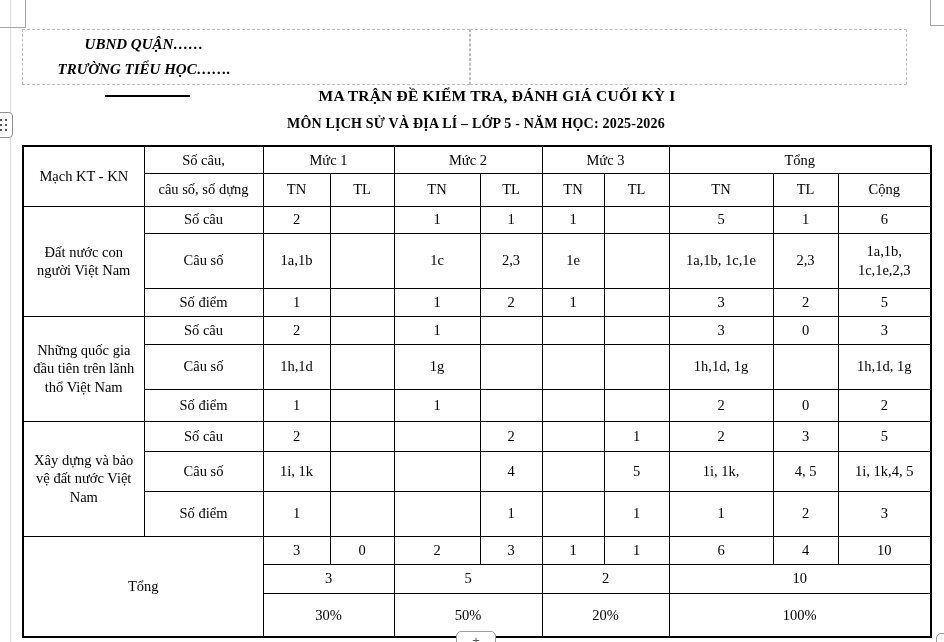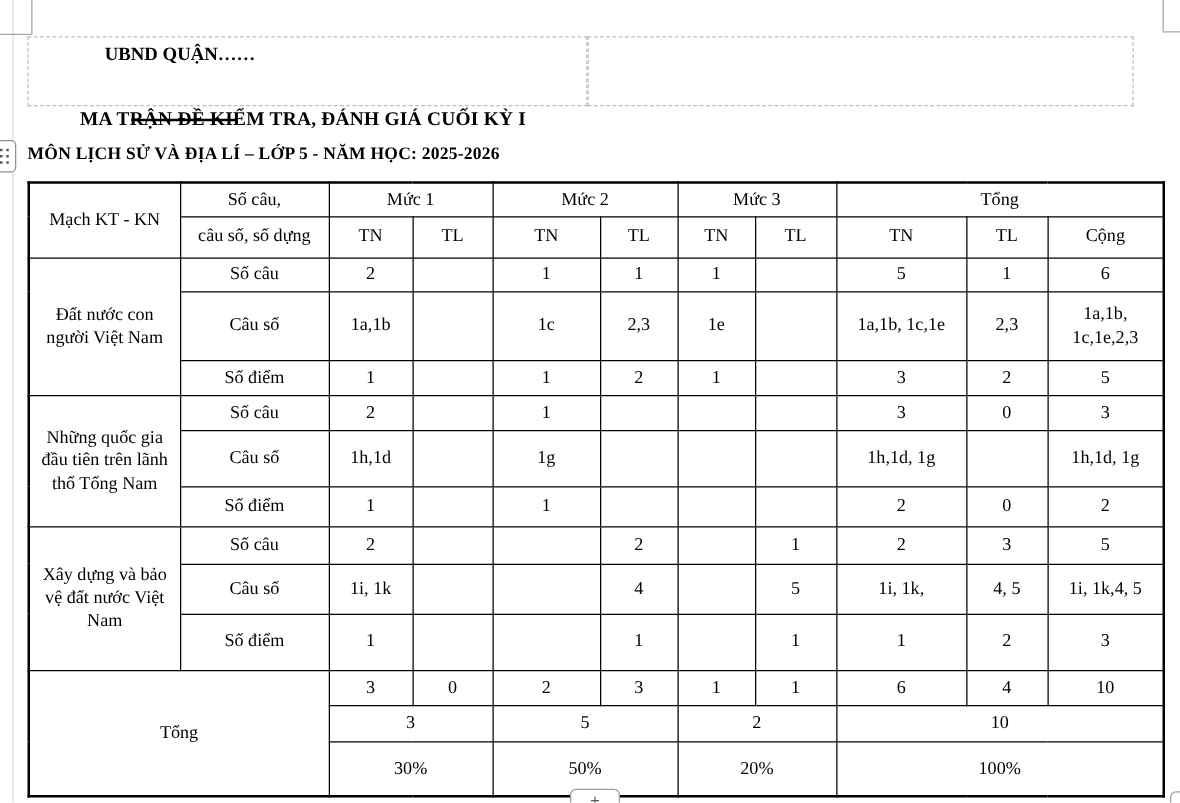--- a/index.html
+++ b/index.html
@@ -18,24 +18,24 @@
   .crop-tl-h { left: 0px; top: 27px; width: 26px; height: 1px; background: #a6a6a6; }
   .crop-tr-v { left: 930px; top: 0; width: 1px; height: 25px; background: #a6a6a6; }
   .crop-tr-h { left: 930px; top: 25px; width: 14px; height: 1px; background: #a6a6a6; }
 
   
   .dash-box { position: absolute; border: 1px dashed #bdbdbd; background: transparent; }
   .box-left  { left: 22px; top: 29px; width: 448px; height: 56px; }
   .box-right { left: 470px; top: 29px; width: 437px; height: 56px; }
 
   .letterhead { position: absolute; left: 24px; top: 32px; width: 240px; text-align: center;
-                font-weight: bold; font-size: 15px; line-height: 25px; }
+                font-weight: bold; font-size: 15px; line-height: 25px; font-style: italic; }
   .underline-sig { position: absolute; left: 105px; top: 95px; width: 85px; height: 2px; background: #000; }
 
-  .titles { position: absolute; left: 22px; top: 86px; width: 908px; }
+  .titles { position: absolute; left: 22px; top: 86px; width: 908px; text-align: center; }
   .title1 { font-weight: bold; font-size: 15.5px; line-height: 20px; margin-left: 42px; letter-spacing: 0.2px; }
   .title2 { font-weight: bold; font-size: 14px; line-height: 20px; margin-top: 8px; margin-left: 0; letter-spacing: 0.2px; }
 
   
   .drag-handle { position: absolute; left: -9px; top: 112px; width: 22px; height: 26px;
                  border: 1px solid #8f8f8f; border-radius: 4px; background: #fff;
                  display: flex; align-items: center; justify-content: flex-end; padding-right: 4px; }
   .dots { display: grid; grid-template-columns: 3px 3px; grid-auto-rows: 3px; gap: 2px; }
   .dots span { width: 2px; height: 2px; background: #555; }
 
@@ -66,20 +66,21 @@
   <div class="crop crop-tl-v"></div>
   <div class="crop crop-tl-h"></div>
   <div class="crop crop-tr-v"></div>
   <div class="crop crop-tr-h"></div>
 
   <div class="dash-box box-left"></div>
   <div class="dash-box box-right"></div>
 
   <div class="letterhead">
     <div>UBND QUẬN……</div>
+    <div>TRƯỜNG TIỂU HỌC…….</div>
   </div>
 
   <div class="underline-sig"></div>
 
   <div class="titles">
     <div class="title1">MA TRẬN ĐỀ KIỂM TRA, ĐÁNH GIÁ CUỐI KỲ I</div>
     <div class="title2">MÔN LỊCH SỬ VÀ ĐỊA LÍ – LỚP 5 - NĂM HỌC: 2025-2026</div>
   </div>
 
   <div class="drag-handle">
@@ -159,21 +160,21 @@
           <td></td>
           <td>1</td>
           <td>2</td>
           <td>1</td>
           <td></td>
           <td>3</td>
           <td>2</td>
           <td>5</td>
         </tr>
         <tr style="height: 28px;">
-          <td rowspan="3">Những quốc gia đầu tiên trên lãnh thổ Tổng Nam</td>
+          <td rowspan="3">Những quốc gia đầu tiên trên lãnh thổ Việt Nam</td>
           <td>Số câu</td>
           <td>2</td>
           <td></td>
           <td>1</td>
           <td></td>
           <td></td>
           <td></td>
           <td>3</td>
           <td>0</td>
           <td>3</td>

